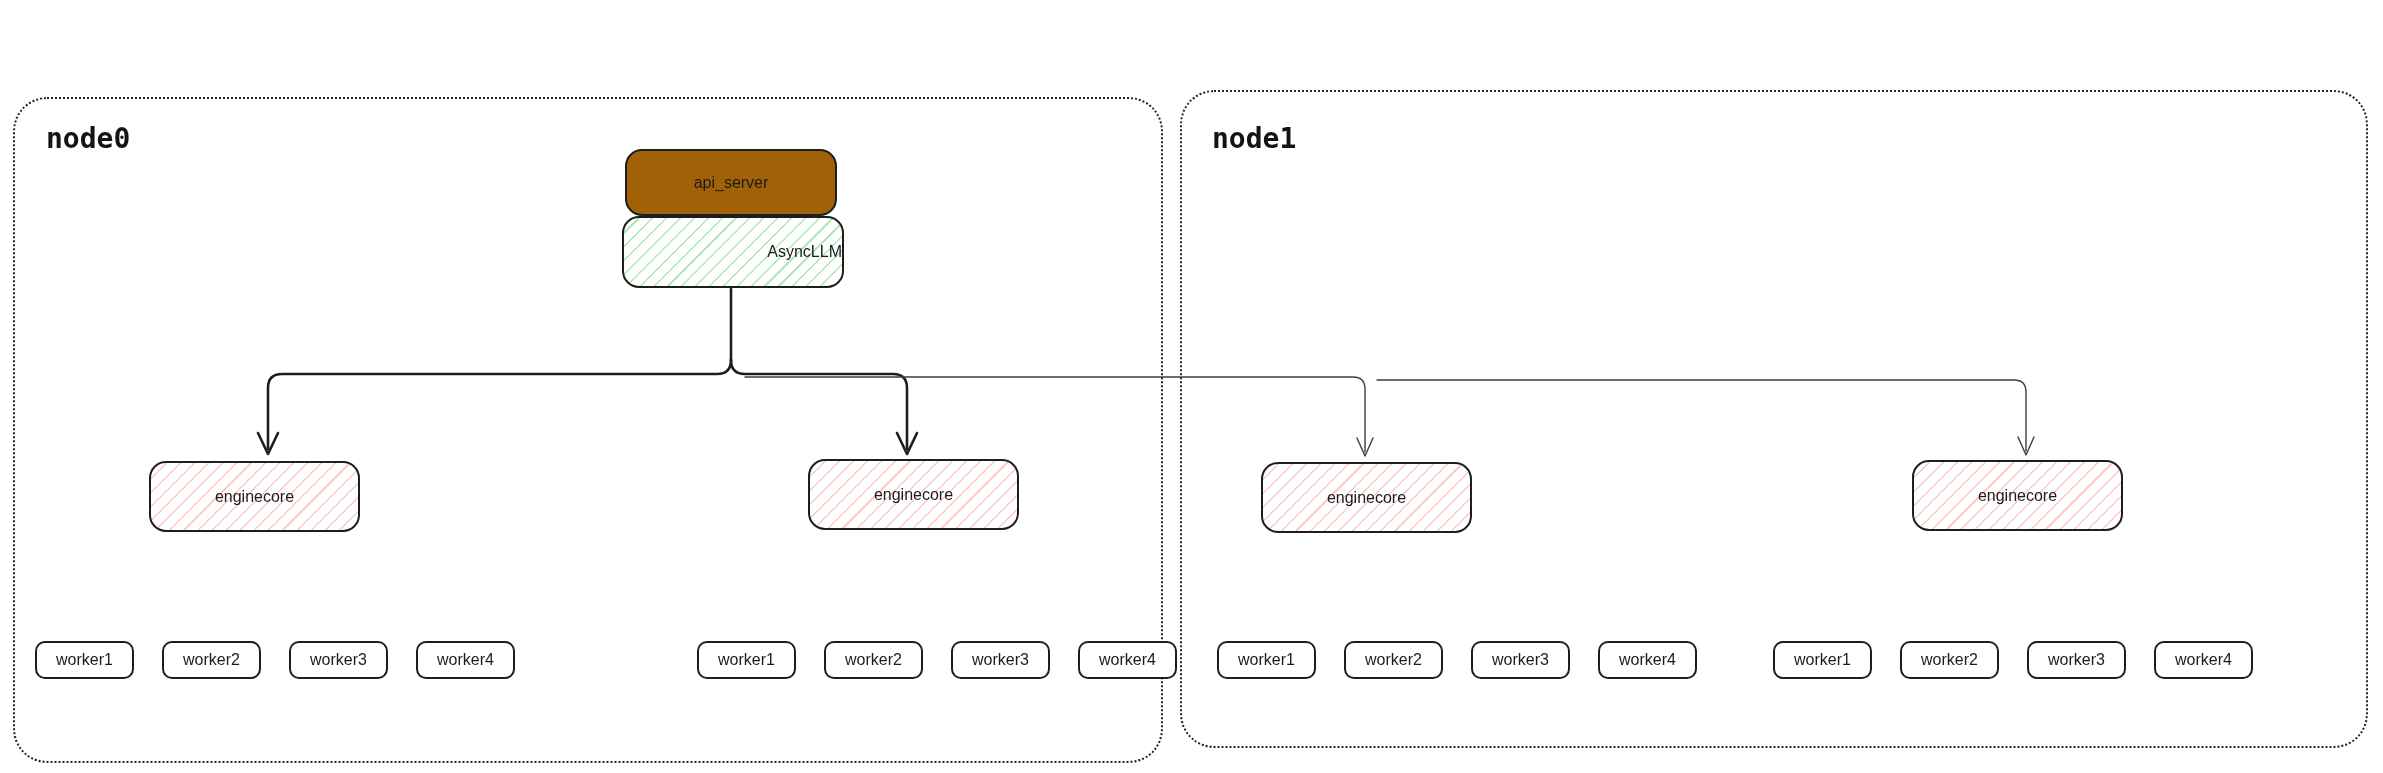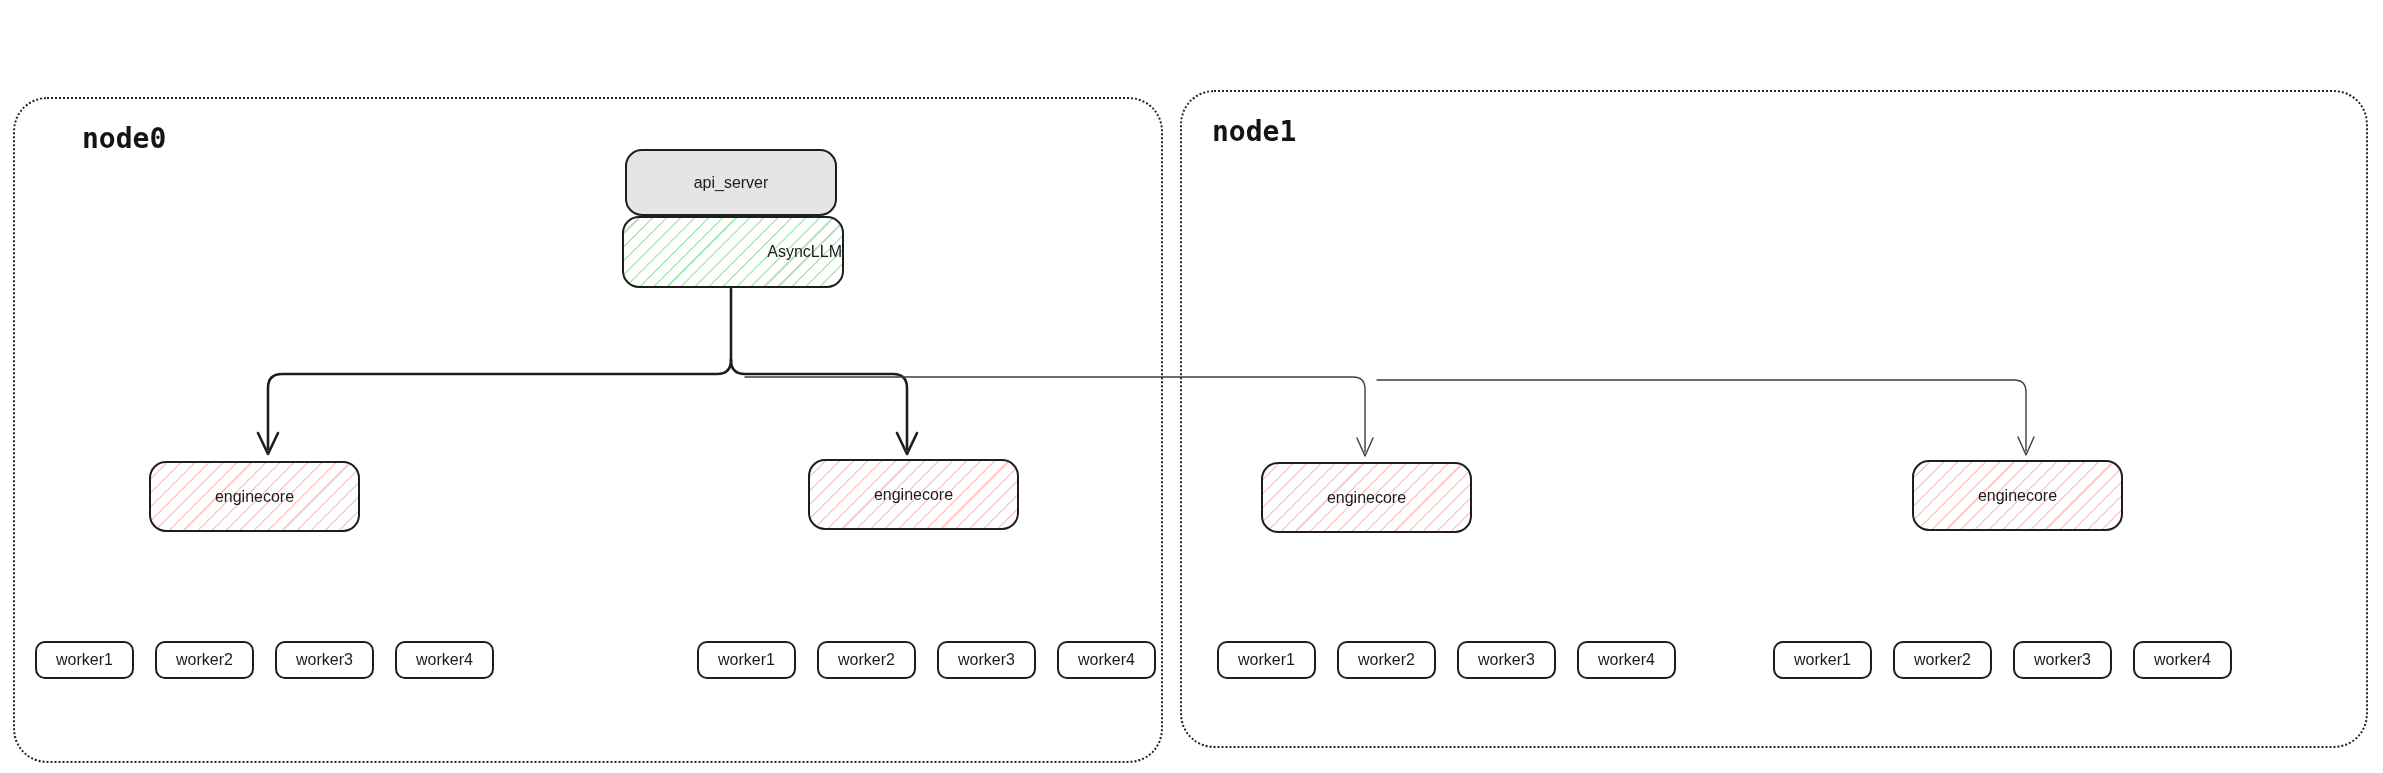--- a/index.html
+++ b/index.html
@@ -21,28 +21,28 @@
     background: transparent;
   }
   #node0-rect { left: 13px;  top: 97px; width: 1150px; height: 666px; }
   #node1-rect { left: 1180px; top: 90px; width: 1188px; height: 658px; }
 
   .node-label {
     position: absolute;
     font-family: "DejaVu Sans Mono", monospace;
     font-weight: bold; font-size: 28px; color: #141414;
   }
-  #node0-label { left: 46px;  top: 122px; margin-left: 36px; }
-  #node1-label { left: 1212px; top: 115px; }
+  #node0-label { left: 46px;  top: 122px; }
+  #node1-label { left: 1212px; top: 122px; }
 
   .box {
     position: absolute;
     border: 2px solid #1e1e1e;
     border-radius: 17px;
-    background: #e5e5e5;
+    background: #a16207;
     display: flex; align-items: center; justify-content: center;
     font-size: 16px; color: #1c1c1c;
   }
 
   .hatch-green {
     background-color: #ffffff;
     background-image: repeating-linear-gradient(135deg,
       rgba(105,219,124,0.55) 0px, rgba(105,219,124,0.55) 1.6px,
       transparent 1.6px, transparent 9.8px);
   }
@@ -55,21 +55,21 @@
 
   #api-server-box { left: 625px; top: 149px; width: 212px; height: 67px; }
   #asyncllm-box   { left: 622px; top: 216px; width: 222px; height: 72px; justify-content: flex-end; }
 
   .enginecore { width: 211px; height: 71px; }
   #enginecore-0 { left: 149px;  top: 461px; }
   #enginecore-1 { left: 808px;  top: 459px; }
   #enginecore-2 { left: 1261px; top: 462px; }
   #enginecore-3 { left: 1912px; top: 460px; }
 
-  .worker-row { position: absolute; top: 641px; display: flex; gap: 21px; }
+  .worker-row { position: absolute; top: 641px; display: flex; gap: 28px; }
   #worker-row-0 { left: 35px; }
   #worker-row-1 { left: 697px; }
   #worker-row-2 { left: 1217px; }
   #worker-row-3 { left: 1773px; }
 
   .worker {
     width: 99px; height: 38px;
     border: 2px solid #1e1e1e; border-radius: 10px;
     background: #ffffff;
     display: flex; align-items: center; justify-content: center;

